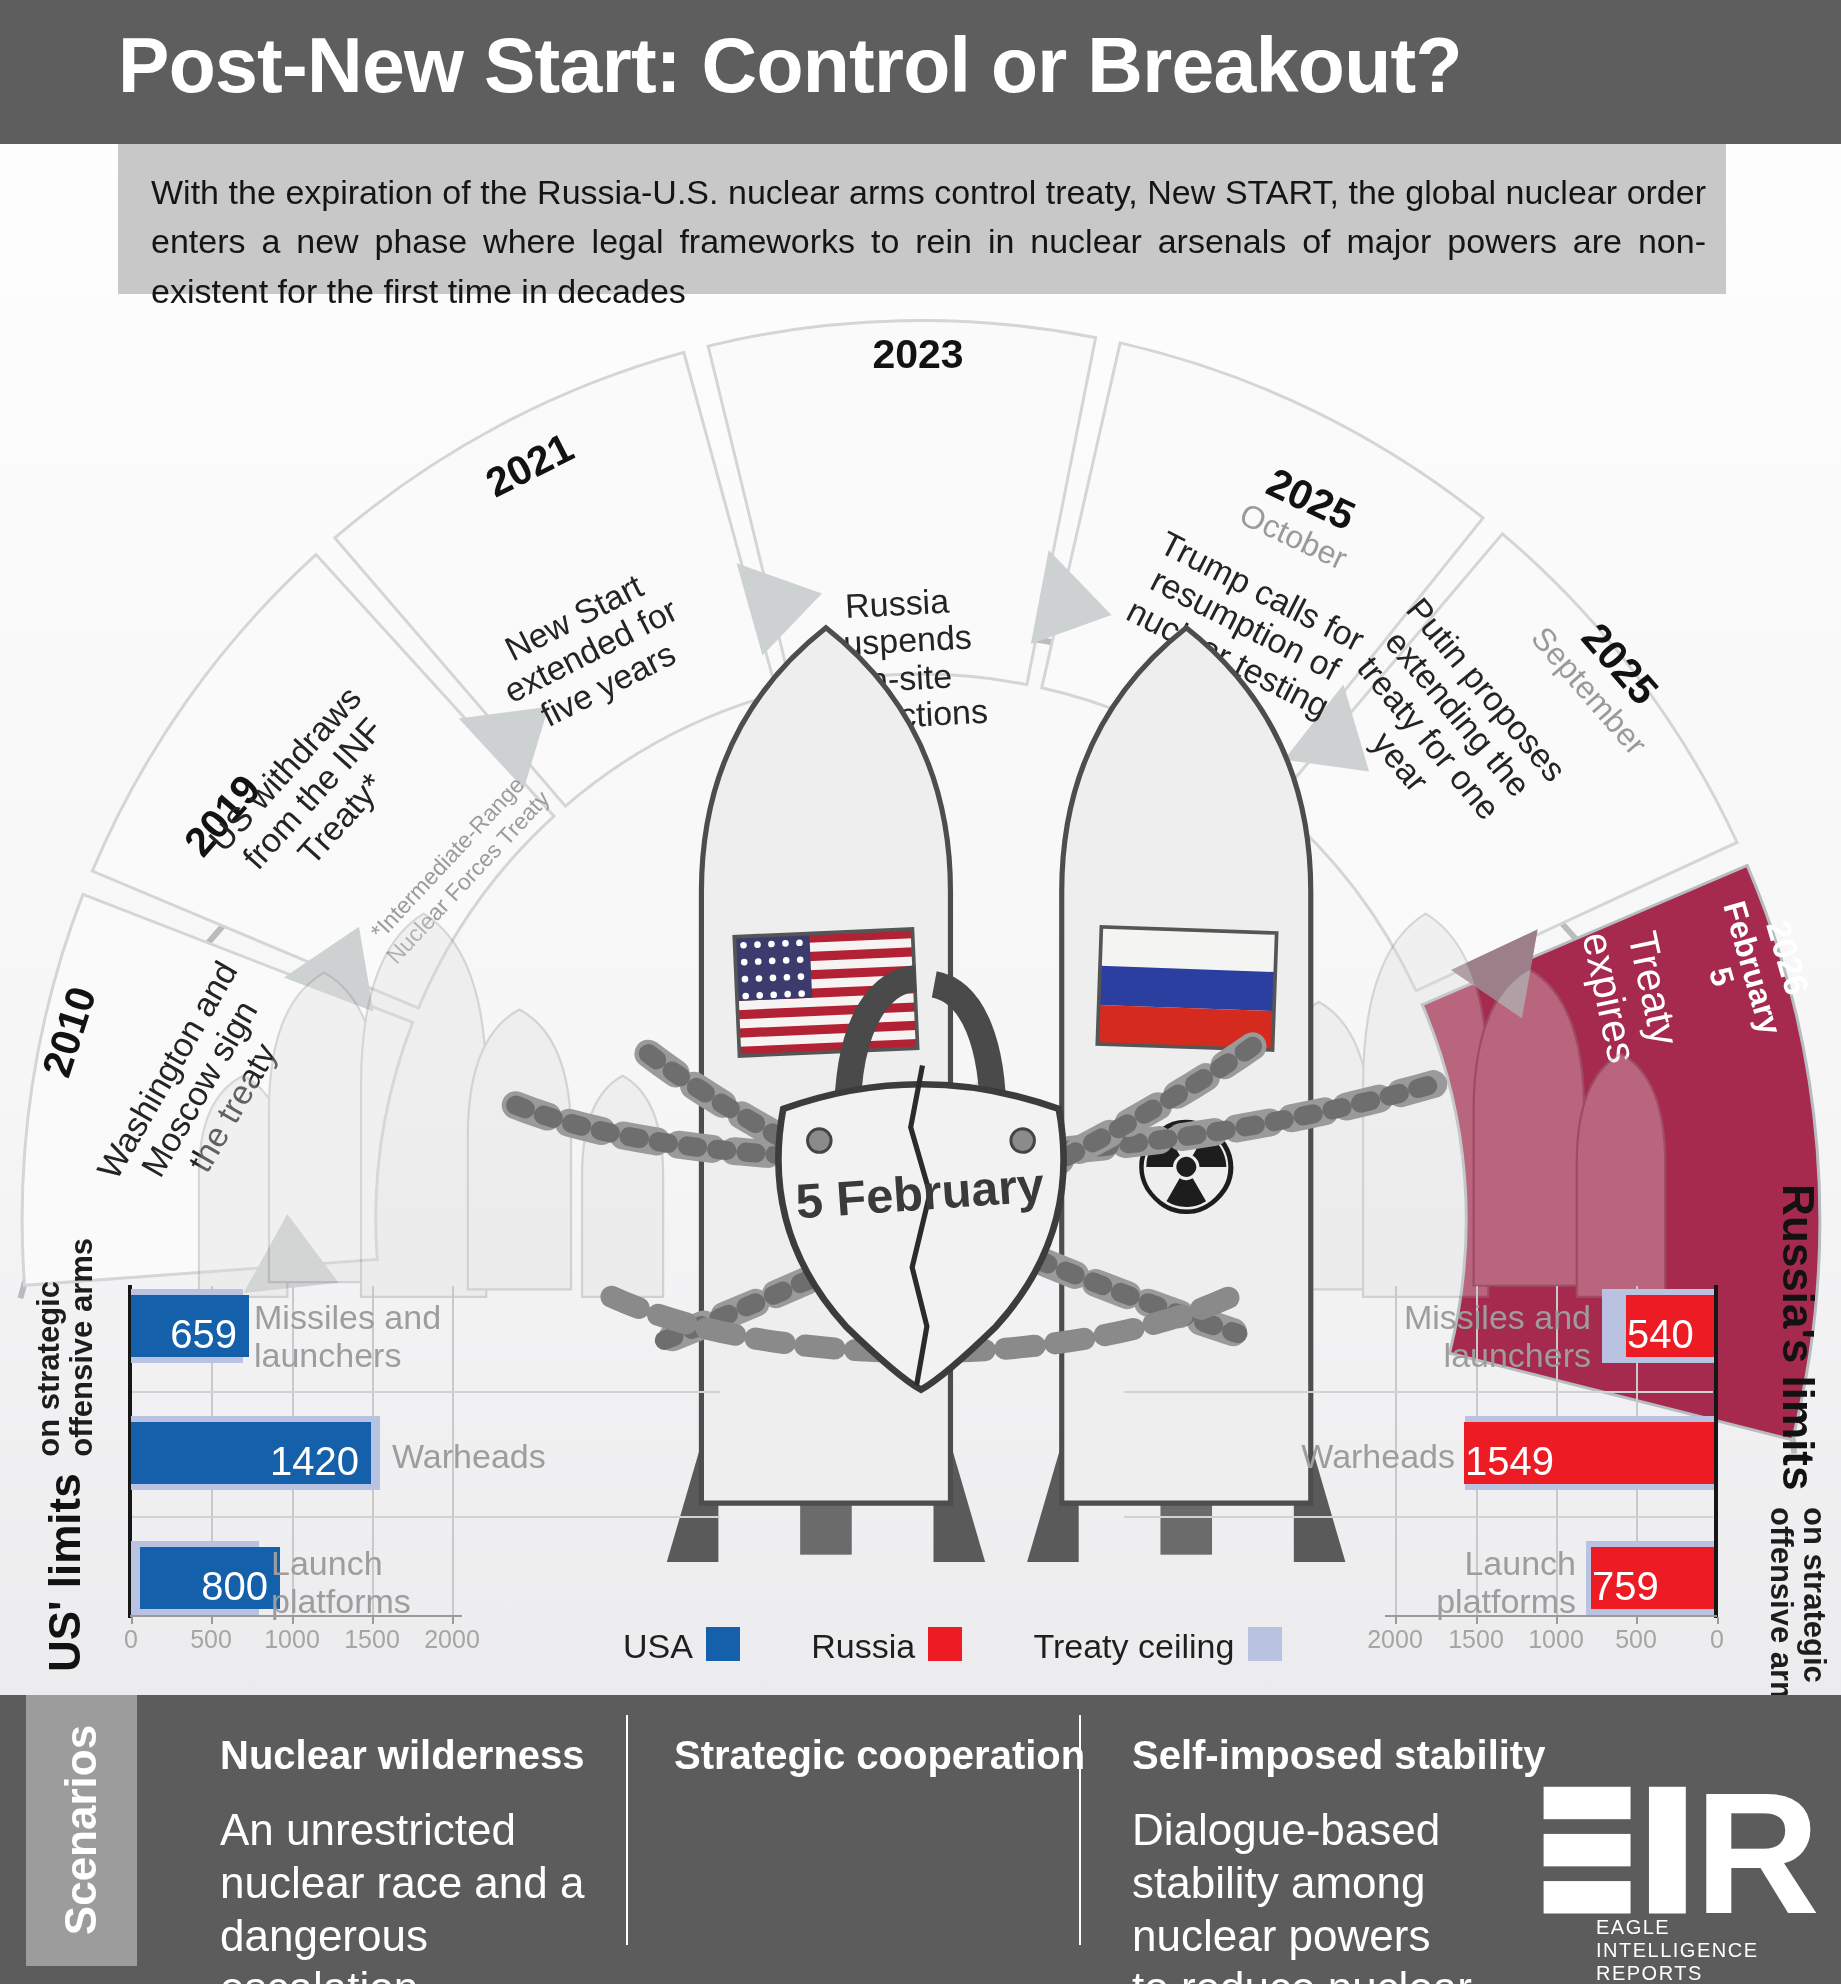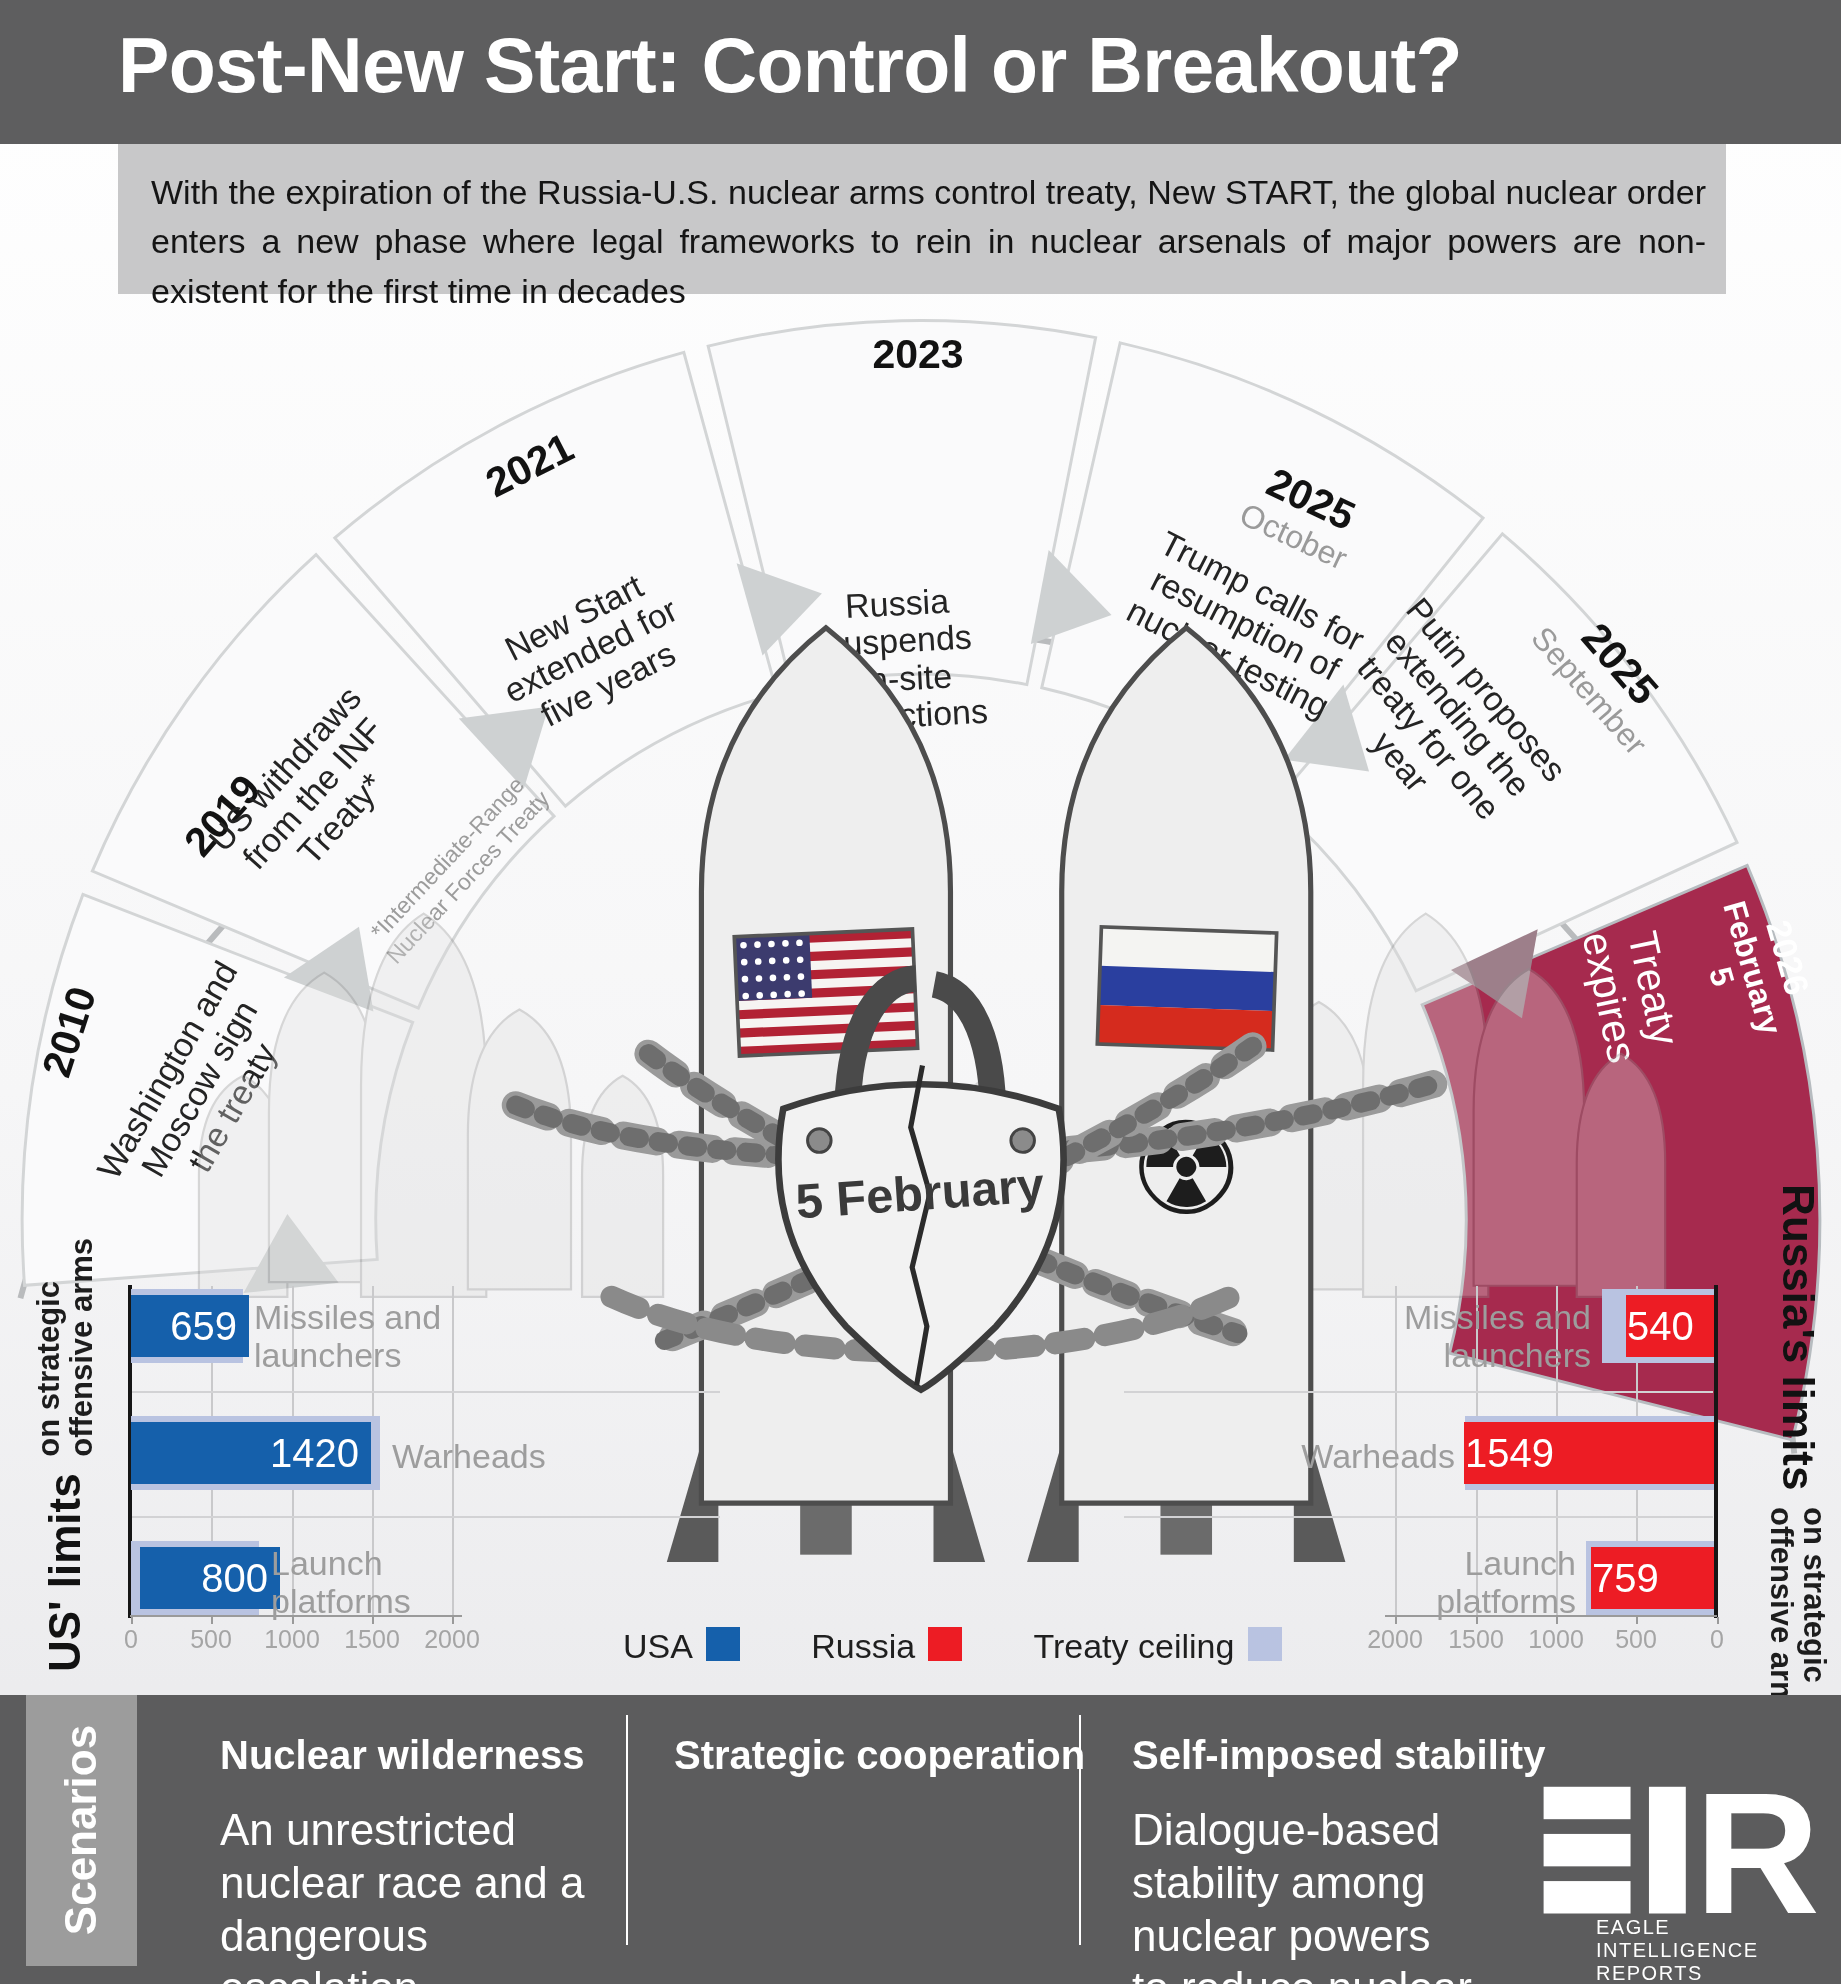--- a/index.html
+++ b/index.html
@@ -21,21 +21,21 @@
   .tl-foot{font-size:23px;color:#9c9c9c;text-align:center;line-height:1.2;white-space:pre-line;}
   
   .grid-v{width:1.5px;background:#c9c9cb;top:1286px;height:329px;}
   .grid-h{height:1.5px;background:#d2d2d4;}
   .axis-v{width:4.4px;background:#161616;top:1285px;height:333px;}
   .baseline{height:1.5px;background:#9a9a9a;top:1615px;}
   .tickmark{width:1.5px;height:7.4px;background:#9a9a9a;top:1617px;}
   .ticklab{font-size:25px;color:#a5a5a5;transform:translateX(-50%);top:1625px;}
   .bar{height:62px;}
   .ceil{height:74px;}
-  .val{font-size:40px;color:#ffffff;display:flex;align-items:center;}
+  .val{font-size:40px;color:#ffffff;display:flex;align-items:flex-end;}
   .val.right{justify-content:flex-end;padding-right:11.8px;}
   .val.left{justify-content:flex-start;padding-left:1px;}
   .cat{font-size:34px;color:#9d9d9d;line-height:1.12;}
   .axislab{text-align:center;white-space:nowrap;}
   .axislab .big{font-size:44px;font-weight:bold;color:#121212;display:block;line-height:1.0;}
   .axislab .small{font-size:31px;font-weight:bold;color:#1d1d1d;display:block;line-height:1.08;}
   .legend{left:623px;top:1627px;display:flex;gap:71px;align-items:center;}
   .leg-item{display:flex;align-items:flex-start;gap:13.3px;font-size:34px;color:#1f1f1f;}
   .sw{width:34px;height:34px;display:inline-block;}
   

